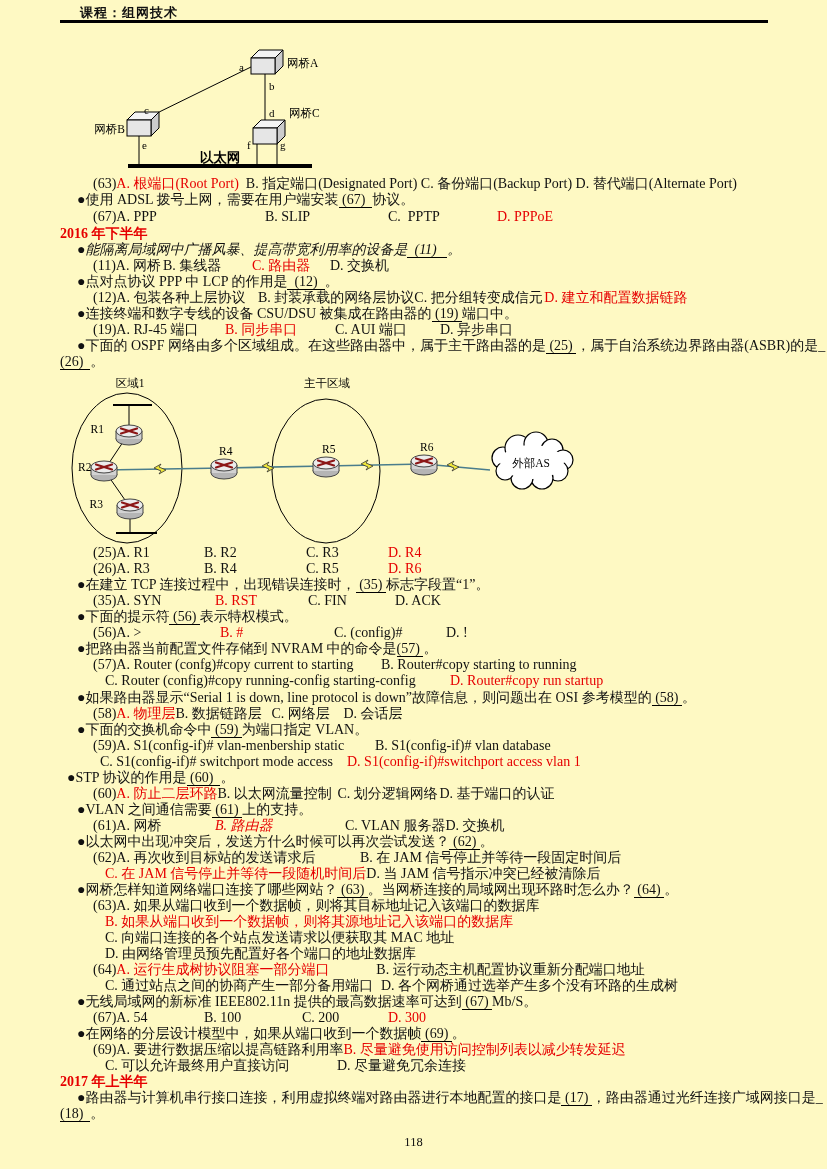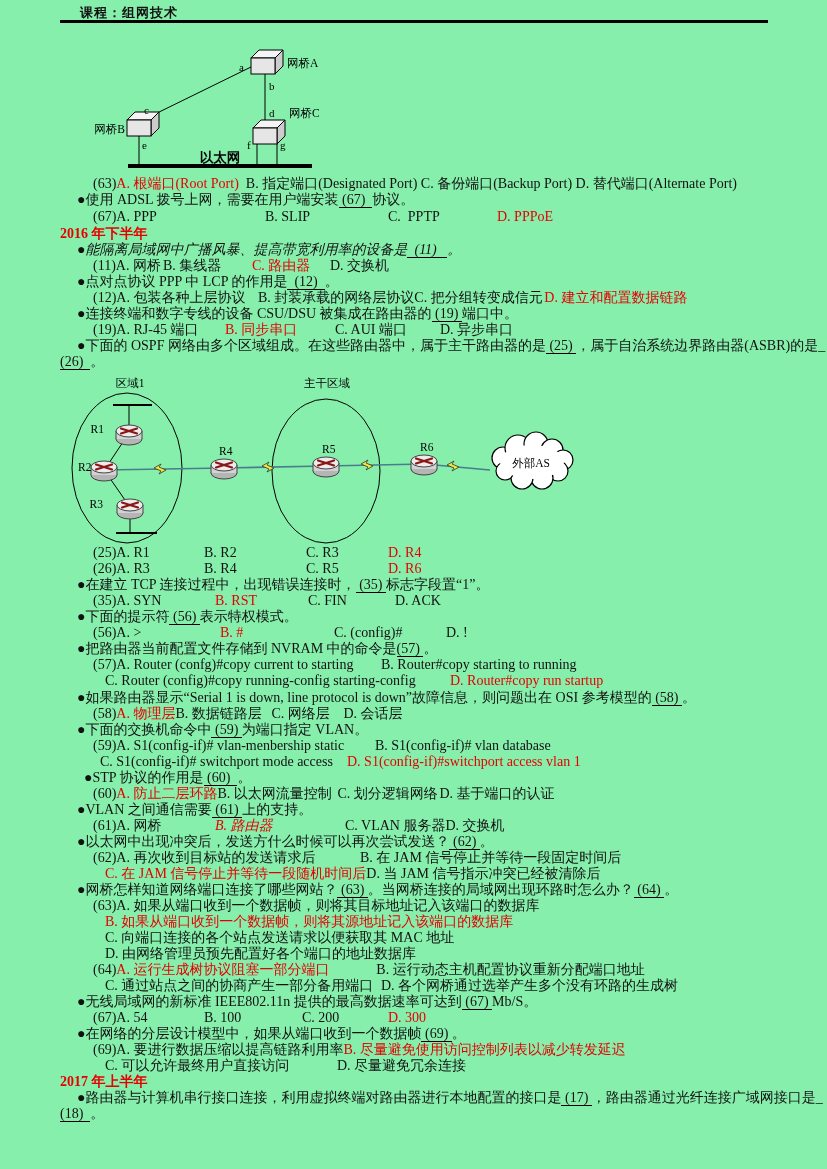--- a/index.html
+++ b/index.html
@@ -1,19 +1,19 @@
 <!DOCTYPE html>
 <html><head>
 <meta charset="utf-8">
 <style>
   html,body{margin:0;padding:0;background:#888;}
   .page{
     position:relative;
     width:827px;height:1169px;
-    background:#86efac;
+    background:#fef9c3;
     font-family:"Liberation Serif","DejaVu Serif",serif;
     color:#111;
     overflow:hidden;
   }
   .header-title{
     position:absolute;left:80px;top:4px;
     font-size:13px;font-weight:bold;letter-spacing:1px;
   }
   .header-rule{
     position:absolute;left:60px;top:20px;width:708px;height:2.5px;background:#000;
@@ -169,21 +169,21 @@
       <div class="tline" style="left: 77px; top: 609px;"><span>●下面的提示符</span><span class="u">&nbsp;(56)&nbsp;</span><span>表示特权模式。</span></div>
       <div class="tline" style="left: 93px; top: 625px;"><span class="cell" style="min-width: 127px;">(56)A. &gt;</span><span class="cell" style="color: rgb(230, 0, 0); min-width: 114px;">B. #</span><span class="cell" style="min-width: 112px;">C. (config)#</span><span>D. !</span></div>
       <div class="tline" style="left: 77px; top: 641px;"><span>●把路由器当前配置文件存储到 NVRAM 中的命令是</span><span class="u">(57)&nbsp;</span><span>。</span></div>
       <div class="tline" style="left: 93px; top: 657px;"><span class="cell" style="min-width: 288px;">(57)A. Router (confg)#copy current to starting</span><span>B. Router#copy starting to running</span></div>
       <div class="tline" style="left: 105px; top: 673px;"><span class="cell" style="min-width: 345px;">C. Router (config)#copy running-config starting-config</span><span style="color: rgb(230, 0, 0);">D. Router#copy run startup</span></div>
       <div class="tline" style="left: 77px; top: 690px;"><span>●如果路由器显示“Serial 1 is down, line protocol is down”故障信息，则问题出在 OSI 参考模型的</span><span class="u">&nbsp;(58)&nbsp;</span><span>。</span></div>
       <div class="tline" style="left: 93px; top: 706px;"><span>(58)</span><span class="cell" style="color: rgb(230, 0, 0); min-width: 56px;">A. 物理层</span><span class="cell" style="min-width: 96px;">B. 数据链路层</span><span class="cell" style="min-width: 72px;">C. 网络层</span><span>D. 会话层</span></div>
       <div class="tline" style="left: 77px; top: 722px;"><span>●下面的交换机命令中</span><span class="u">&nbsp;(59)&nbsp;</span><span>为端口指定 VLAN。</span></div>
       <div class="tline" style="left: 93px; top: 738px;"><span class="cell" style="min-width: 282px;">(59)A. S1(config-if)# vlan-menbership static</span><span>B. S1(config-if)# vlan database</span></div>
       <div class="tline" style="left: 100px; top: 754px;"><span class="cell" style="min-width: 247px;">C. S1(config-if)# switchport mode access</span><span style="color: rgb(230, 0, 0);">D. S1(config-if)#switchport access vlan 1</span></div>
-      <div class="tline" style="left: 84px; top: 770px; text-align: right;"><span>●STP 协议的作用是</span><span class="u">&nbsp;(60)&nbsp;&nbsp;</span><span>。</span></div>
+      <div class="tline" style="left: 67px; top: 770px; text-align: right;"><span>●STP 协议的作用是</span><span class="u">&nbsp;(60)&nbsp;&nbsp;</span><span>。</span></div>
       <div class="tline" style="left: 93px; top: 786px;"><span>(60)</span><span class="cell" style="color: rgb(230, 0, 0); min-width: 94px;">A. 防止二层环路</span><span class="cell" style="min-width: 120px;">B. 以太网流量控制</span><span class="cell" style="min-width: 102px;">C. 划分逻辑网络</span><span>D. 基于端口的认证</span></div>
       <div class="tline" style="left: 77px; top: 802px;"><span>●VLAN 之间通信需要</span><span class="u">&nbsp;(61)&nbsp;</span><span>上的支持。</span></div>
       <div class="tline" style="left: 93px; top: 818px;"><span class="cell" style="min-width: 122px;">(61)A. 网桥</span><span class="cell" style="color: rgb(230, 0, 0); min-width: 130px; font-style: italic;">B. 路由器</span><span class="cell" style="min-width: 95px;">C. VLAN 服务器</span><span>D. 交换机</span></div>
       <div class="tline" style="left: 77px; top: 834px;"><span>●以太网中出现冲突后，发送方什么时候可以再次尝试发送？</span><span class="u">&nbsp;(62)&nbsp;</span><span>。</span></div>
       <div class="tline" style="left: 93px; top: 850px;"><span class="cell" style="min-width: 267px;">(62)A. 再次收到目标站的发送请求后</span><span>B. 在 JAM 信号停止并等待一段固定时间后</span></div>
       <div class="tline" style="left: 105px; top: 866px;"><span class="cell" style="color: rgb(230, 0, 0); min-width: 255px;">C. 在 JAM 信号停止并等待一段随机时间后</span><span>D. 当 JAM 信号指示冲突已经被清除后</span></div>
       <div class="tline" style="left: 77px; top: 882px;"><span>●网桥怎样知道网络端口连接了哪些网站？</span><span class="u">&nbsp;(63)&nbsp;</span><span>。当网桥连接的局域网出现环路时怎么办？</span><span class="u">&nbsp;(64)&nbsp;</span><span>。</span></div>
       <div class="tline" style="left: 93px; top: 898px;"><span>(63)A. 如果从端口收到一个数据帧，则将其目标地址记入该端口的数据库</span></div>
       <div class="tline" style="left: 105px; top: 914px;"><span style="color: rgb(230, 0, 0);">B. 如果从端口收到一个数据帧，则将其源地址记入该端口的数据库</span></div>
       <div class="tline" style="left: 105px; top: 930px;"><span>C. 向端口连接的各个站点发送请求以便获取其 MAC 地址</span></div>
@@ -193,13 +193,14 @@
       <div class="tline" style="left: 77px; top: 994px;"><span>●无线局域网的新标准 IEEE802.11n 提供的最高数据速率可达到</span><span class="u">&nbsp;(67)&nbsp;</span><span>Mb/S。</span></div>
       <div class="tline" style="left: 93px; top: 1010px;"><span class="cell" style="min-width: 111px;">(67)A. 54</span><span class="cell" style="min-width: 98px;">B. 100</span><span class="cell" style="min-width: 86px;">C. 200</span><span style="color: rgb(230, 0, 0);">D. 300</span></div>
       <div class="tline" style="left: 77px; top: 1026px;"><span>●在网络的分层设计模型中，如果从端口收到一个数据帧</span><span class="u">&nbsp;(69)&nbsp;</span><span>。</span></div>
       <div class="tline" style="left: 93px; top: 1042px;"><span class="cell" style="min-width: 244px;">(69)A. 要进行数据压缩以提高链路利用率</span><span style="color: rgb(230, 0, 0);">B. 尽量避免使用访问控制列表以减少转发延迟</span></div>
       <div class="tline" style="left: 105px; top: 1058px;"><span class="cell" style="min-width: 232px;">C. 可以允许最终用户直接访问</span><span>D. 尽量避免冗余连接</span></div>
       <div class="tline" style="left: 60px; top: 1074px;"><span style="color: rgb(230, 0, 0); font-weight: bold;">2017 年上半年</span></div>
       <div class="tline" style="left: 77px; top: 1090px;"><span>●路由器与计算机串行接口连接，利用虚拟终端对路由器进行本地配置的接口是</span><span class="u">&nbsp;(17)&nbsp;</span><span>，路由器通过光纤连接广域网接口是_</span></div>
       <div class="tline" style="left: 60px; top: 1106px;"><span class="u">(18)&nbsp;&nbsp;</span><span>。</span></div>
     </div>
 
+  <div class="page-number">118</div>
 </div>
 
 </body></html>

